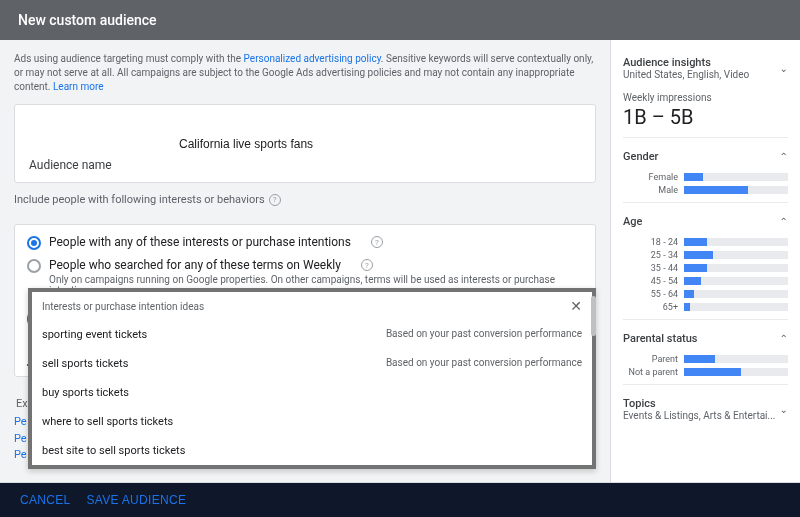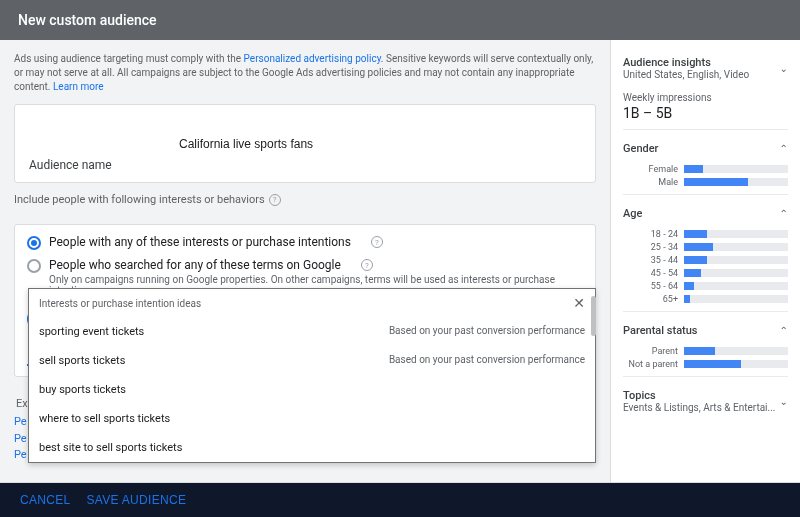--- a/index.html
+++ b/index.html
@@ -20,33 +20,33 @@
 .radio-row { display: flex; align-items: flex-start; gap: 8px; margin-bottom: 8px; }
 .radio { width: 14px; height: 14px; border: 2px solid #9aa0a6; border-radius: 50%; margin-top: 1px; flex-shrink: 0; display: flex; align-items: center; justify-content: center; cursor: pointer; }
 .radio.checked { border-color: #1a73e8; }
 .radio.checked::after { content: ""; width: 6px; height: 6px; border-radius: 50%; background: #1a73e8; }
 .radio-text { font-size: 12px; color: #202124; display: flex; align-items: center; gap: 20px; }
 .radio-sub { font-size: 10px; color: #5f6368; margin-top: 2px; }
 .chip { display: inline-flex; align-items: center; background: #1a73e8; color: #fff; border-radius: 14px; padding: 4px 8px 4px 16px; font-size: 11px; gap: 24px; margin-top: 4px; }
 .chip-x { width: 14px; height: 14px; border-radius: 50%; background: #fff; color: #1a73e8; display: inline-flex; align-items: center; justify-content: center; font-size: 10px; font-weight: bold; cursor: pointer; }
 .add-input { width: 100%; border: none; border-bottom: 2px solid #1a73e8; padding: 6px 2px; font-size: 11px; color: #1a73e8; outline: none; margin-top: 10px; }
 .add-input::placeholder { color: #1a73e8; }
-.suggest { position: absolute; left: 28px; right: 14px; top: 248px; background: #fff; border: 1px solid #737373; box-shadow: 0 2px 6px rgba(0,0,0,0.2); z-index: 10; }
+.suggest { position: absolute; left: 28px; right: 14px; top: 248px; background: #fff; border: 4px solid #737373; box-shadow: 0 2px 6px rgba(0,0,0,0.2); z-index: 10; }
 .suggest-head { display: flex; justify-content: space-between; align-items: center; padding: 6px 10px; font-size: 10px; color: #5f6368; }
 .close-x { font-size: 14px; color: #5f6368; cursor: pointer; }
 .suggest-row { display: flex; justify-content: space-between; padding: 8px 10px; font-size: 11px; color: #202124; cursor: pointer; }
 .suggest-hint { color: #5f6368; font-size: 10px; }
 .behind-text { font-size: 11px; color: #5f6368; margin: 20px 2px 4px; }
 .behind-link { font-size: 11px; color: #1a73e8; line-height: 1.5; }
 .side-row { display: flex; justify-content: space-between; align-items: center; padding: 6px 0; }
 .side-title { font-size: 11px; color: #3c4043; font-weight: 500; }
 .side-sub { font-size: 10px; color: #5f6368; }
 .chev { font-size: 10px; color: #5f6368; cursor: pointer; }
 .side-sec { border-top: 1px solid #e8eaed; padding: 6px 0 4px; }
-.imp-big { font-size: 14px; color: #202124; margin: 2px 0 8px; }
+.imp-big { font-size: 20px; color: #202124; margin: 2px 0 8px; }
 .bar-row { display: flex; align-items: center; gap: 6px; margin: 3px 0; }
 .bar-label { width: 55px; text-align: right; font-size: 9px; color: #5f6368; }
 .bar-track { flex: 1; height: 8px; background: #e8eaed; position: relative; }
 .bar-fill { position: absolute; left: 0; top: 0; bottom: 0; background: #4285f4; }
 .footer { background: #0f172a; border-top: 1px solid #dadce0; display: flex; justify-content: flex-start; gap: 16px; padding: 10px 20px; }
 .btn { background: none; border: none; color: #1a73e8; font-size: 12px; font-weight: 500; letter-spacing: 0.3px; cursor: pointer; }
 .scrollbar-stub { position: absolute; right: 14px; top: 256px; width: 5px; height: 40px; background: #c0c0c0; border-radius: 3px; z-index: 11; }
 </style>
 </head>
 <body>
@@ -82,21 +82,21 @@
             <div class="radio-text">
               <span>People with any of these interests or purchase intentions</span>
               <span class="help">?</span>
             </div>
           </div>
         </div>
         <div class="radio-row">
           <div class="radio"></div>
           <div>
             <div class="radio-text">
-              <span>People who searched for any of these terms on Google</span>
+              <span>People who searched for any of these terms on Weekly</span>
               <span class="help">?</span>
             </div>
             <div class="radio-sub">Only on campaigns running on Google properties. On other campaigns, terms will be used as interests or purchase intentions.</div>
           </div>
         </div>
         <div class="chip">
           <span>Bay area sports tickets</span>
           <span class="chip-x">✕</span>
         </div>
         <input class="add-input" placeholder="Add interests or purchase intentions" style="">

